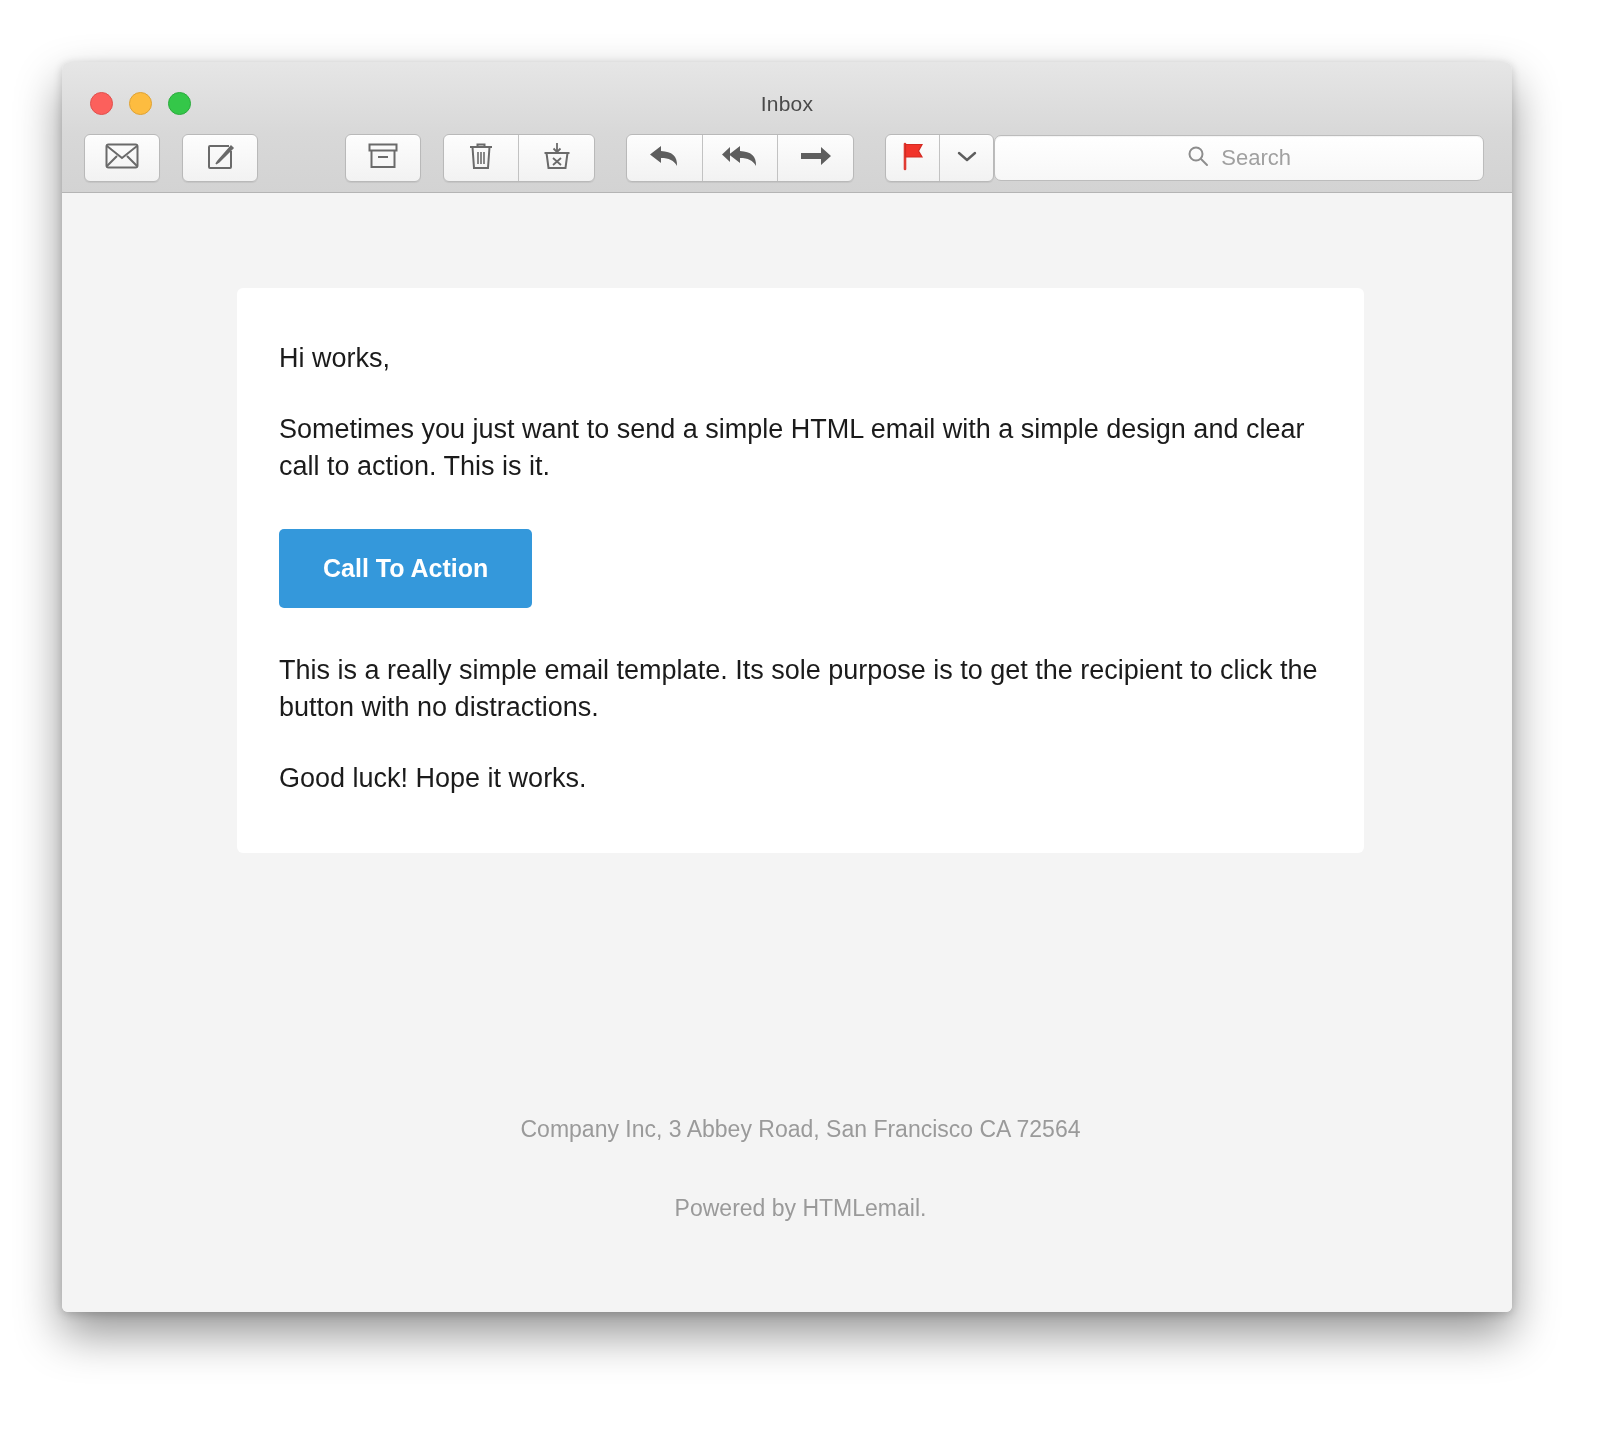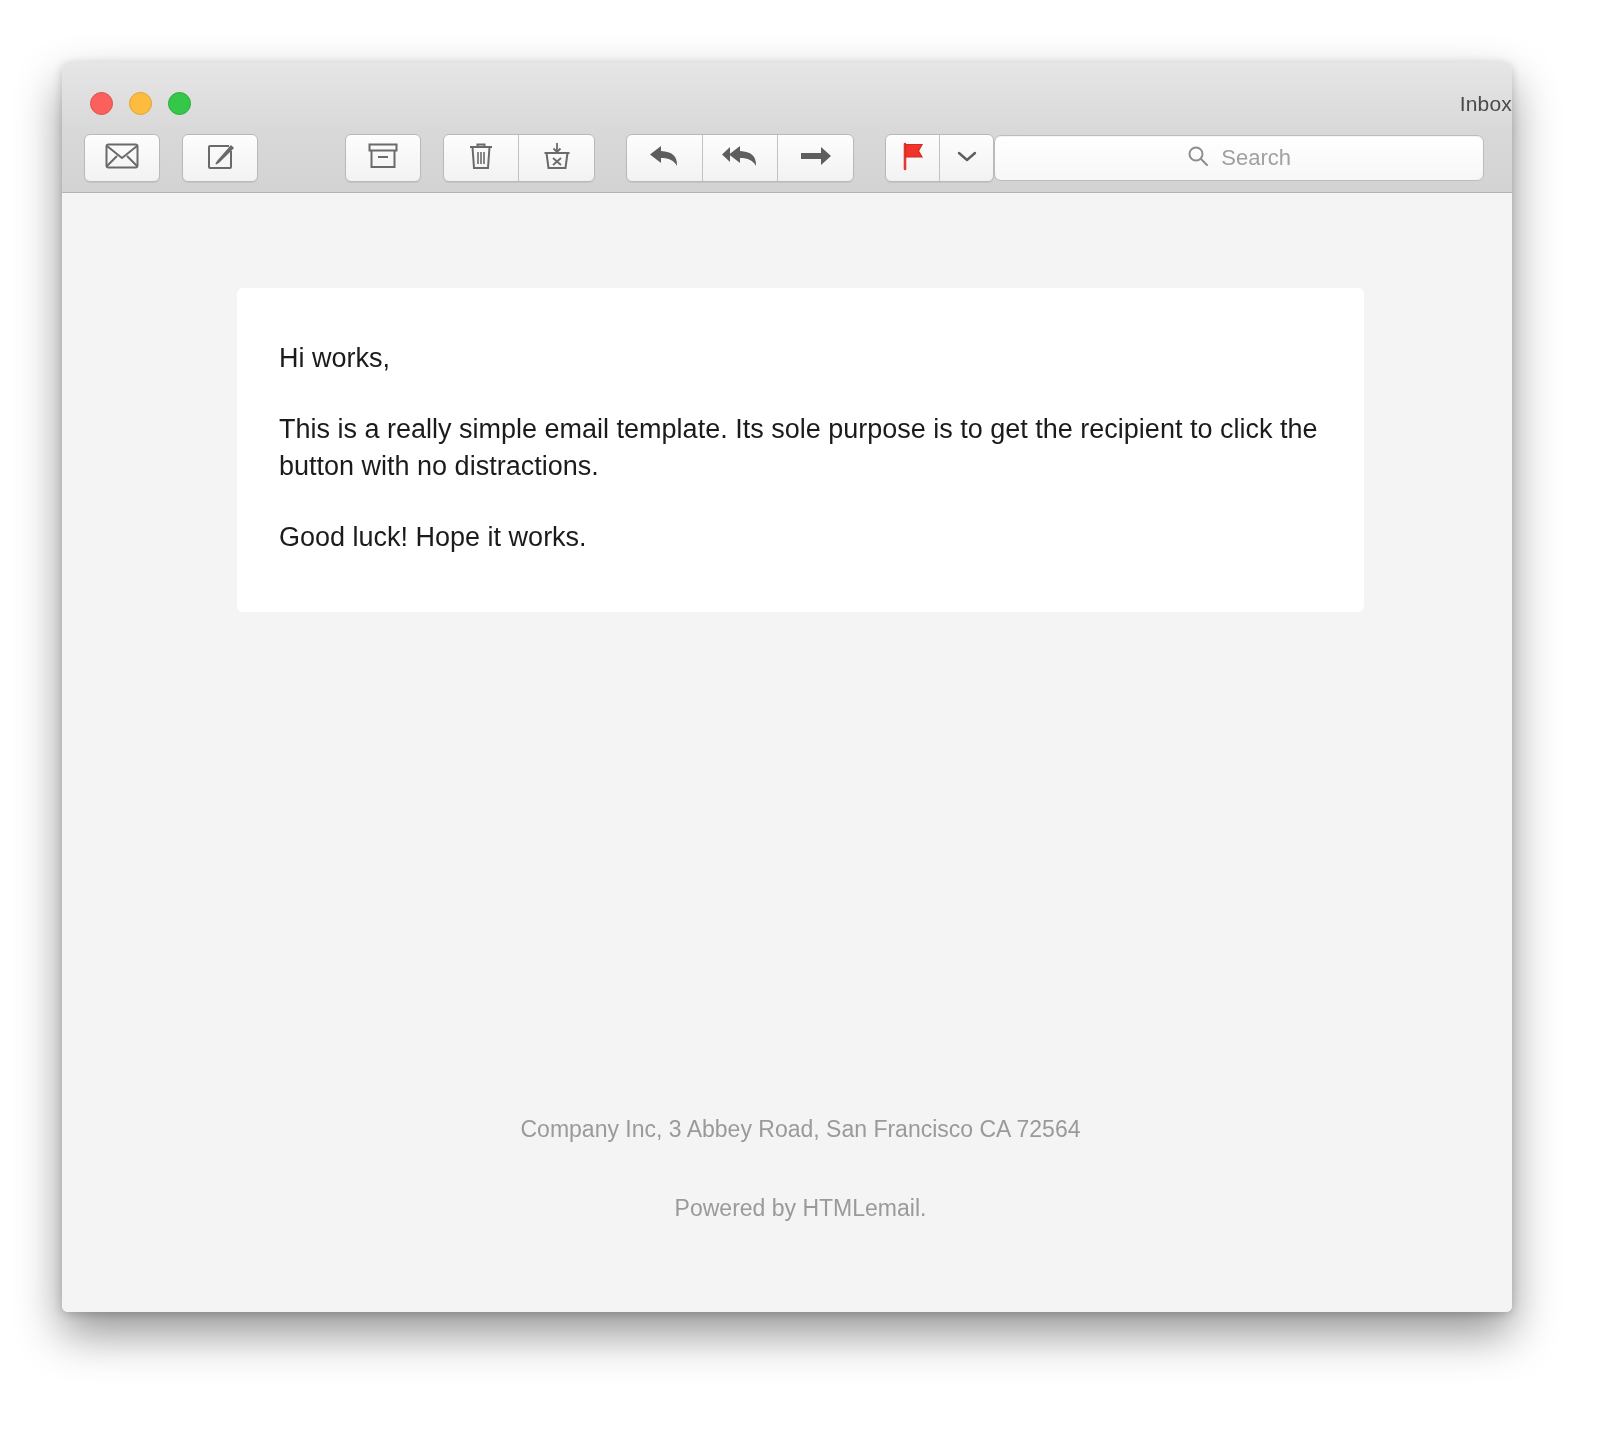--- a/index.html
+++ b/index.html
@@ -48,21 +48,21 @@
     border-radius: 50%;
   }
   .light.close  { background: #fc605c; border: 1px solid #e0504d; }
   .light.min    { background: #fdbc40; border: 1px solid #dfa234; }
   .light.max    { background: #34c749; border: 1px solid #2bab3d; }
 
   #window-title {
     position: absolute;
     left: 0; right: 0;
     top: 30px;
-    text-align: right;
+    text-align: center;
     font-size: 21px;
     color: #4a4a4a;
     letter-spacing: 0.2px;
   }
 
   
   #toolbar {
     position: absolute;
     left: 0; right: 0;
     top: 66px;
@@ -312,20 +312,22 @@
         </span>
         <span id="search-placeholder">Search</span>
       </div>
     </div>
   </div>
 
   <div id="content">
 
     <div id="email-card">
       <p>Hi works,</p>
+      <p>Sometimes you just want to send a simple HTML email with a simple design and clear call to action. This is it.</p>
+      <button id="cta-button" style="background: rgb(52, 152, 219);">Call To Action</button>
       <p>This is a really simple email template. Its sole purpose is to get the recipient to click the button with no distractions.</p>
       <p class="last">Good luck! Hope it works.</p>
     </div>
 
     <div id="email-footer">
       <div>Company Inc, 3 Abbey Road, San Francisco CA 72564</div>
       <div class="sig">Powered by HTMLemail.</div>
     </div>
 
   </div>

